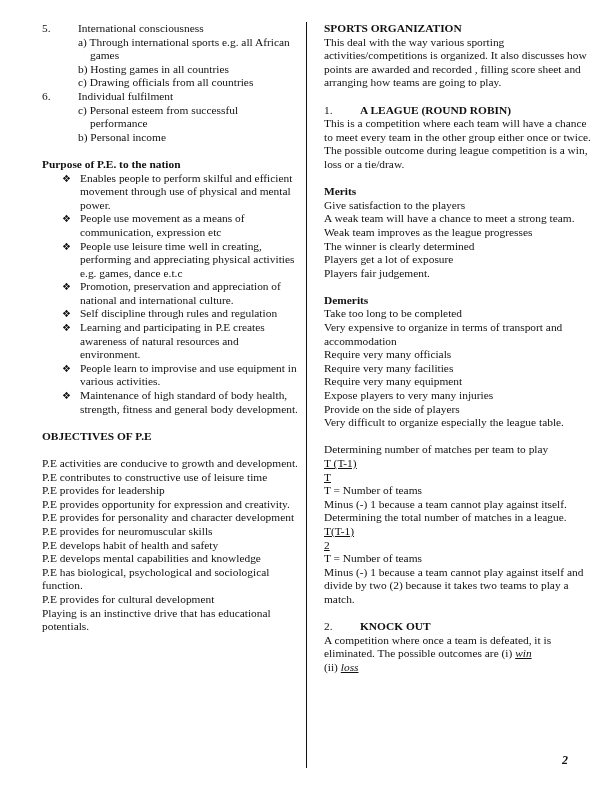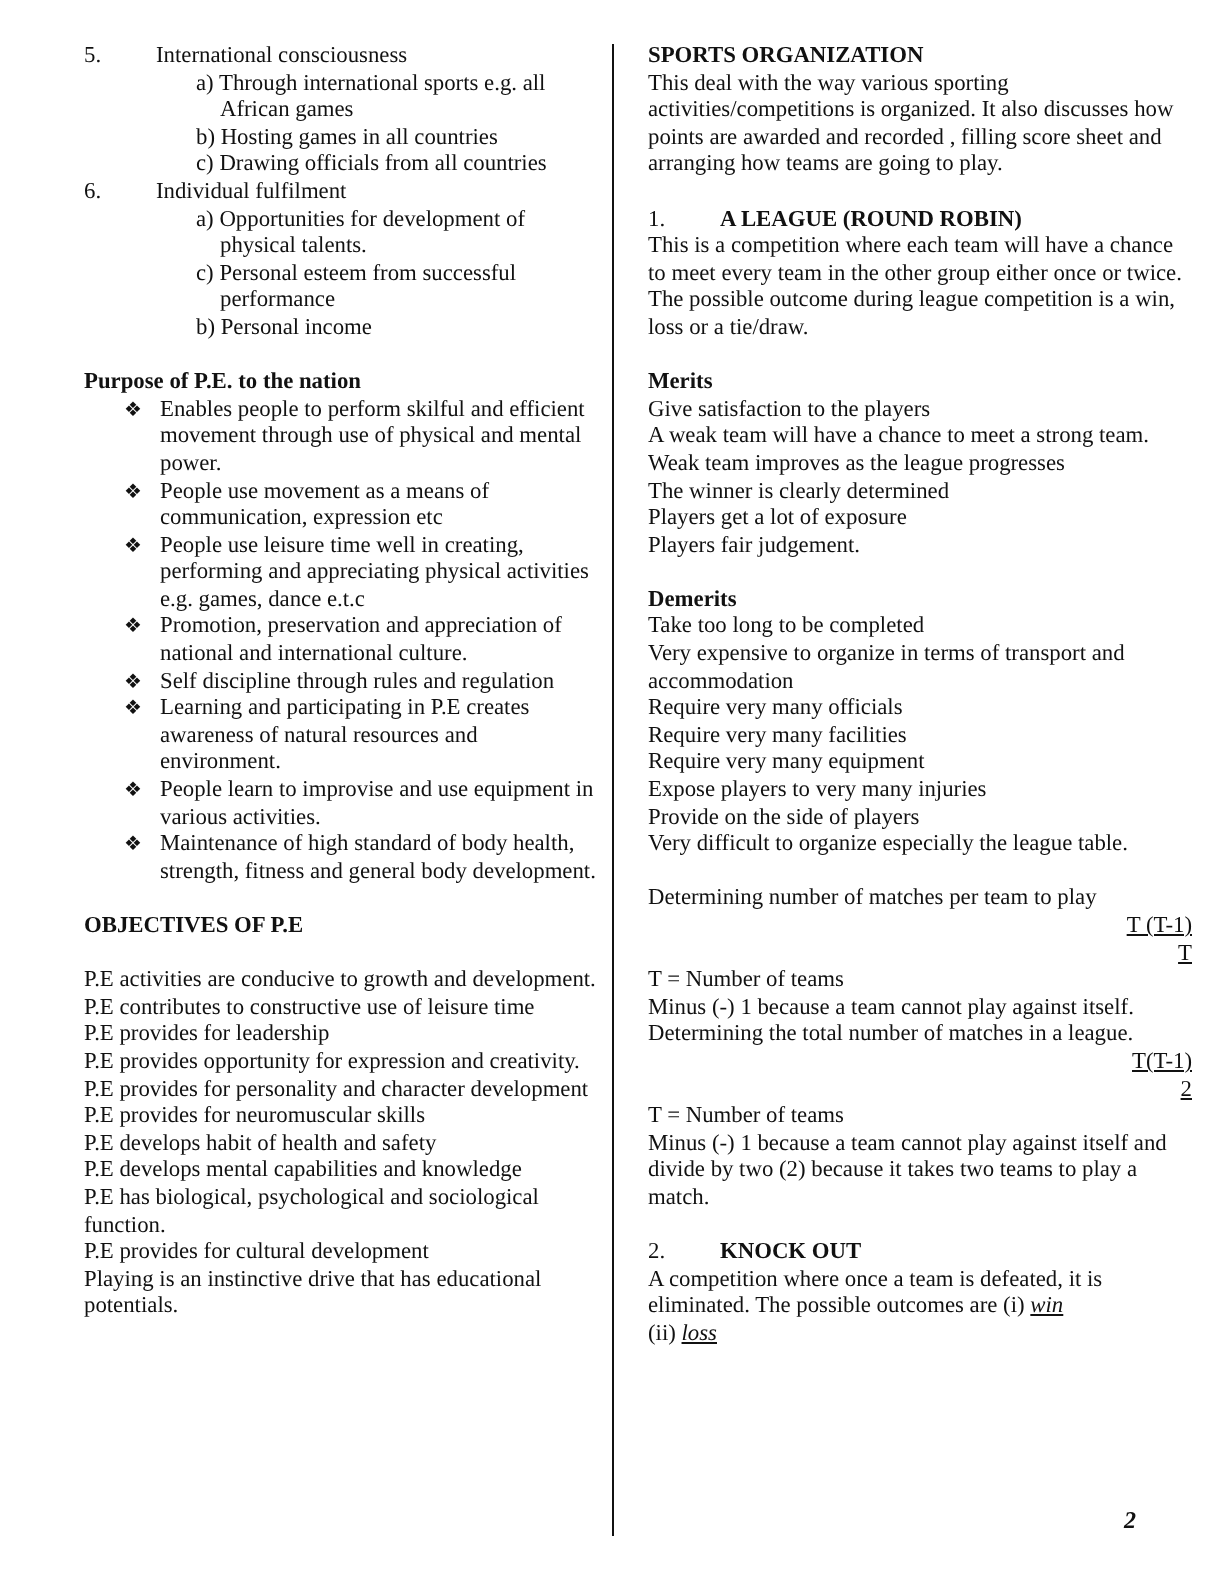--- a/index.html
+++ b/index.html
@@ -13,29 +13,29 @@
     }
     .col { position: absolute; top: 22px; }
     .col-left { left: 42px; width: 256px; }
     .col-right { left: 324px; width: 272px; }
     .divider {
       position: absolute; left: 306px; top: 22px; width: 1px; height: 746px; background: #111;
     }
     .num-row { display: flex; }
     .num { width: 36px; flex: none; }
     .sub { padding-left: 36px; }
-    .sub-item { padding-left: 12px; text-indent: -12px; margin-left: 20px; }
+    .sub-item { padding-left: 12px; text-indent: -12px; }
     .bold { font-weight: bold; }
     .gap { height: 13.6px; }
     .bullets { list-style: none; padding-left: 20px; }
     .bullets li { position: relative; padding-left: 18px; }
     .bullets li .b {
       position: absolute; left: 0; top: 0; font-size: 10px; font-family: "DejaVu Sans", sans-serif;
     }
-    .center { text-align: right; text-decoration: underline; }
+    .center { text-align: left; text-decoration: underline; }
     .frac-top { text-decoration: underline; }
     .heading-row { display: flex; font-weight: bold; }
     .heading-row .hn { width: 36px; flex: none; font-weight: normal; }
     .u { text-decoration: underline; font-style: italic; }
     .page-num {
       position: absolute; right: 44px; top: 754px; font-weight: bold; font-style: italic; font-size: 12px;
     }
   </style>
 </head>
 <body>
@@ -53,21 +53,20 @@
       <div class="sub-item">b) Hosting games in all countries</div>
       <div class="sub-item">c) Drawing officials from all countries</div>
     </div>
   </div>
   <div>
     <div class="num-row">
       <span class="num">6.</span>
       <span>Individual fulfilment</span>
     </div>
     <div class="sub">
-      <div class="sub-item">a) Opportunities for development of physical talents.</div>
       <div class="sub-item">c)  Personal esteem from successful performance</div>
       <div class="sub-item">b) Personal income</div>
     </div>
   </div>
 
   <div class="gap"></div>
   <div class="bold">Purpose of P.E. to the nation</div>
   <ul class="bullets">
     <li><span class="b">❖</span><span>Enables people to perform skilful and efficient movement through use of physical and mental power.</span></li>
     <li><span class="b">❖</span><span>People use movement as a means of communication, expression etc</span></li>

